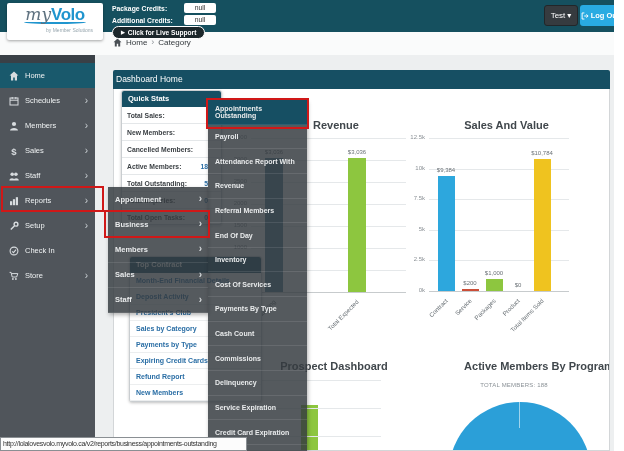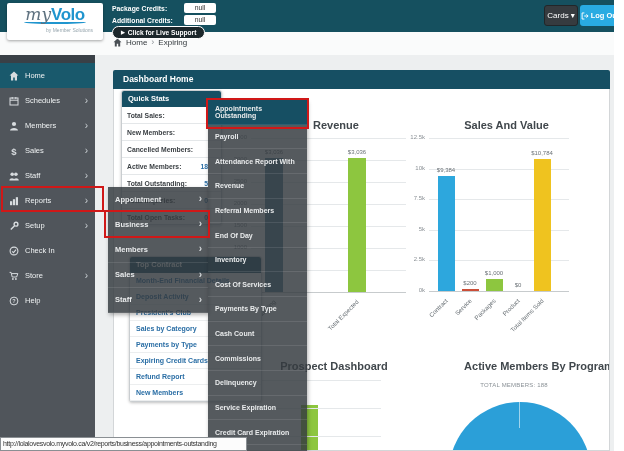--- a/index.html
+++ b/index.html
@@ -44,21 +44,21 @@
   #sidebar:before{content:"";position:absolute;left:0;top:0;width:95px;height:8px;background:#3a4046;}
   .sb-item{position:relative;height:25px;display:flex;align-items:center;padding-left:9px;color:#eef1f2;}
   .sb-item.active{background:#19596c;}
   .sb-ic{width:10px;height:10px;margin-right:6px;color:#d8dcdf;flex:none;}
   .sb-lb{font-size:7.5px;}
   .sb-ch{position:absolute;right:7px;font-size:10px;color:#c9ced2;line-height:1;}
 
   
   #dash-header{position:absolute;left:113px;top:70px;width:497px;height:19px;background:#164f63;
                border-radius:2px 2px 0 0;z-index:5;}
-  #dash-title{font-size:8.5px;font-weight:700;color:#fff;line-height:19px;padding-left:10px;}
+  #dash-title{font-size:8.5px;font-weight:400;color:#fff;line-height:19px;padding-left:3px;}
   #date-input{position:absolute;left:386px;top:2px;width:86px;height:14px;background:#fff;
               border:1px solid #b9bdbf;font-size:7.5px;color:#333;padding-left:3px;}
   #panel-body{position:absolute;left:113px;top:89px;width:497px;height:362px;background:#fff;
               border:1px solid #d3d6d8;border-top:none;overflow:hidden;z-index:5;}
   .ct{position:absolute;font-size:11px;font-weight:700;color:#40474c;text-align:center;}
   #t-rev{left:137px;top:30px;width:170px;}
   #t-sales{left:320px;top:30px;width:145px;}
   #t-prospect{left:130px;top:271px;width:180px;}
   #t-pie{left:330px;top:271px;width:190px;}
   #pie-sub{position:absolute;left:330px;top:293px;width:140px;text-align:center;font-size:6px;
@@ -131,41 +131,41 @@
       <span class="cr-box">null</span>
     </div>
   </div>
 
   <div id="livesupport">
     <span class="ply">▶</span>
     <span>Click for Live Support</span>
   </div>
 
   <div id="test-btn">
-    <span>Cards</span>
+    <span>Test</span>
     <span>▾</span>
   </div>
   <div id="logout-btn">
     <span class="ic-8">
         <svg viewBox="0 0 10 10" fill="none" stroke="currentColor" stroke-width="1.2">
           <path d="M4.2 1.2H1.4v7.6h2.8M4 5h4.6M6.8 2.9 8.9 5 6.8 7.1"></path>
         </svg>
       </span>
     <span>Log Out</span>
   </div>
 
   <div id="crumb">
     <span class="ic-9">
         <svg viewBox="0 0 10 10" fill="currentColor">
           <path d="M5 .6 .6 4.6H2V9.4h2.2V6.4h1.6v3H8V4.6h1.4z"></path>
         </svg>
       </span>
     <span class="cr-item">Home</span>
     <span class="cr-sep">›</span>
-    <span class="cr-item">Expiring</span>
+    <span class="cr-item">Category</span>
   </div>
 
   <div id="sidebar">
     <div class="sb-item active">
       <span class="sb-ic">
           <svg viewBox="0 0 10 10" fill="currentColor">
             <path d="M5 .6 .6 4.6H2V9.4h2.2V6.4h1.6v3H8V4.6h1.4z"></path>
           </svg>
         </span>
       <span class="sb-lb">Home</span>
@@ -243,29 +243,20 @@
     <div class="sb-item">
       <span class="sb-ic">
           <svg viewBox="0 0 10 10" fill="none" stroke="currentColor" stroke-width="1">
             <path d="M.6 1.4h1.5L3.2 6h4.4l1.2-3.4H2.6"></path>
             <circle cx="3.9" cy="8" r=".9" fill="currentColor" stroke="none"></circle>
             <circle cx="6.9" cy="8" r=".9" fill="currentColor" stroke="none"></circle>
           </svg>
         </span>
       <span class="sb-lb">Store</span>
       <span class="sb-ch">›</span>
-    </div>
-    <div class="sb-item">
-      <span class="sb-ic">
-          <svg viewBox="0 0 10 10" fill="none" stroke="currentColor" stroke-width="1">
-            <circle cx="5" cy="5" r="3.9"></circle>
-            <text x="5" y="7.1" text-anchor="middle" font-size="5.5" font-weight="bold" fill="currentColor" stroke="none">?</text>
-          </svg>
-        </span>
-      <span class="sb-lb">Help</span>
     </div>
   </div>
 
   <div id="dash-header">
     <div id="dash-title">Dashboard Home</div>
   </div>
 
   <div id="panel-body">
     <div class="ct" id="t-rev">Revenue</div>
     <div class="ct" id="t-sales">Sales And Value</div>

